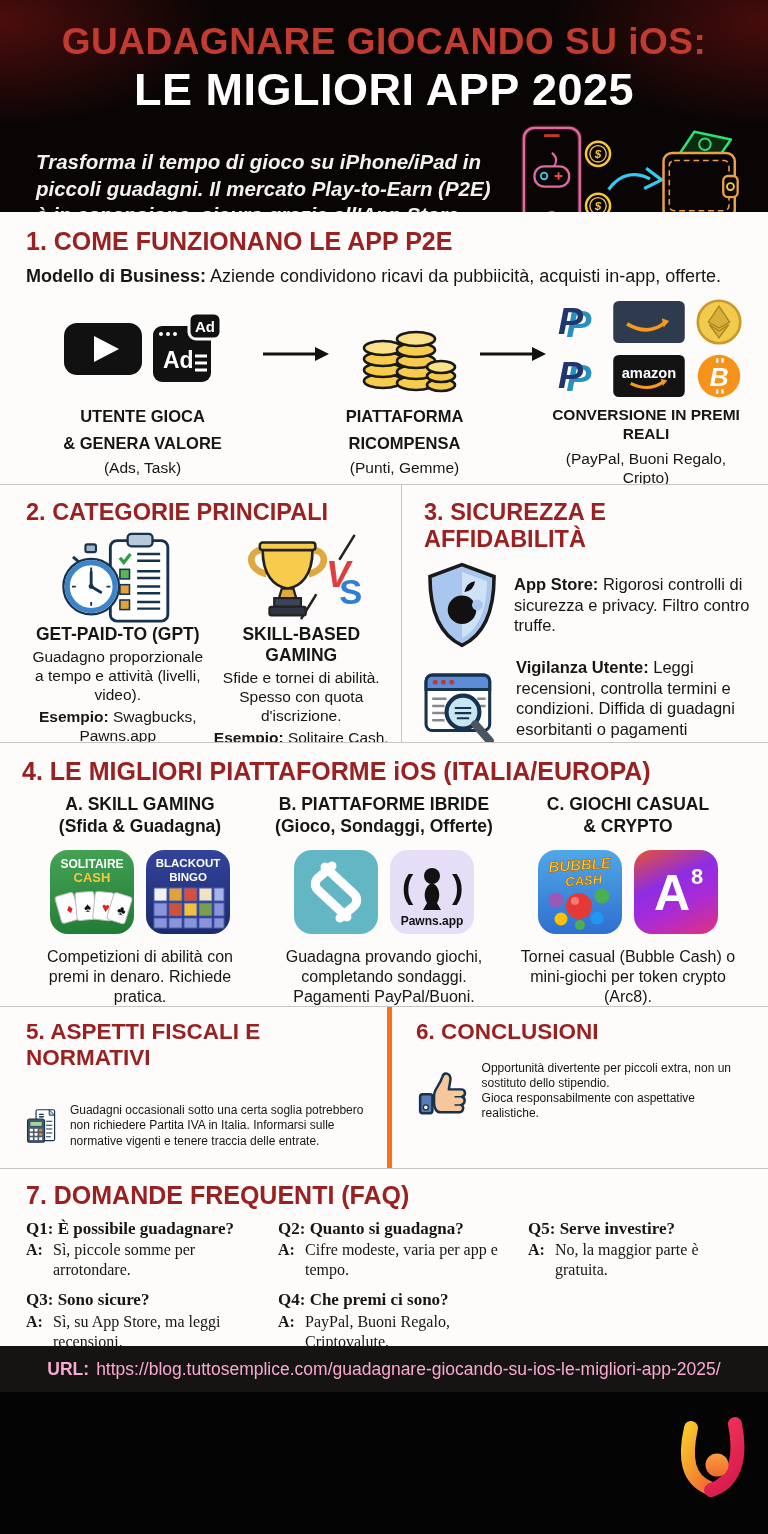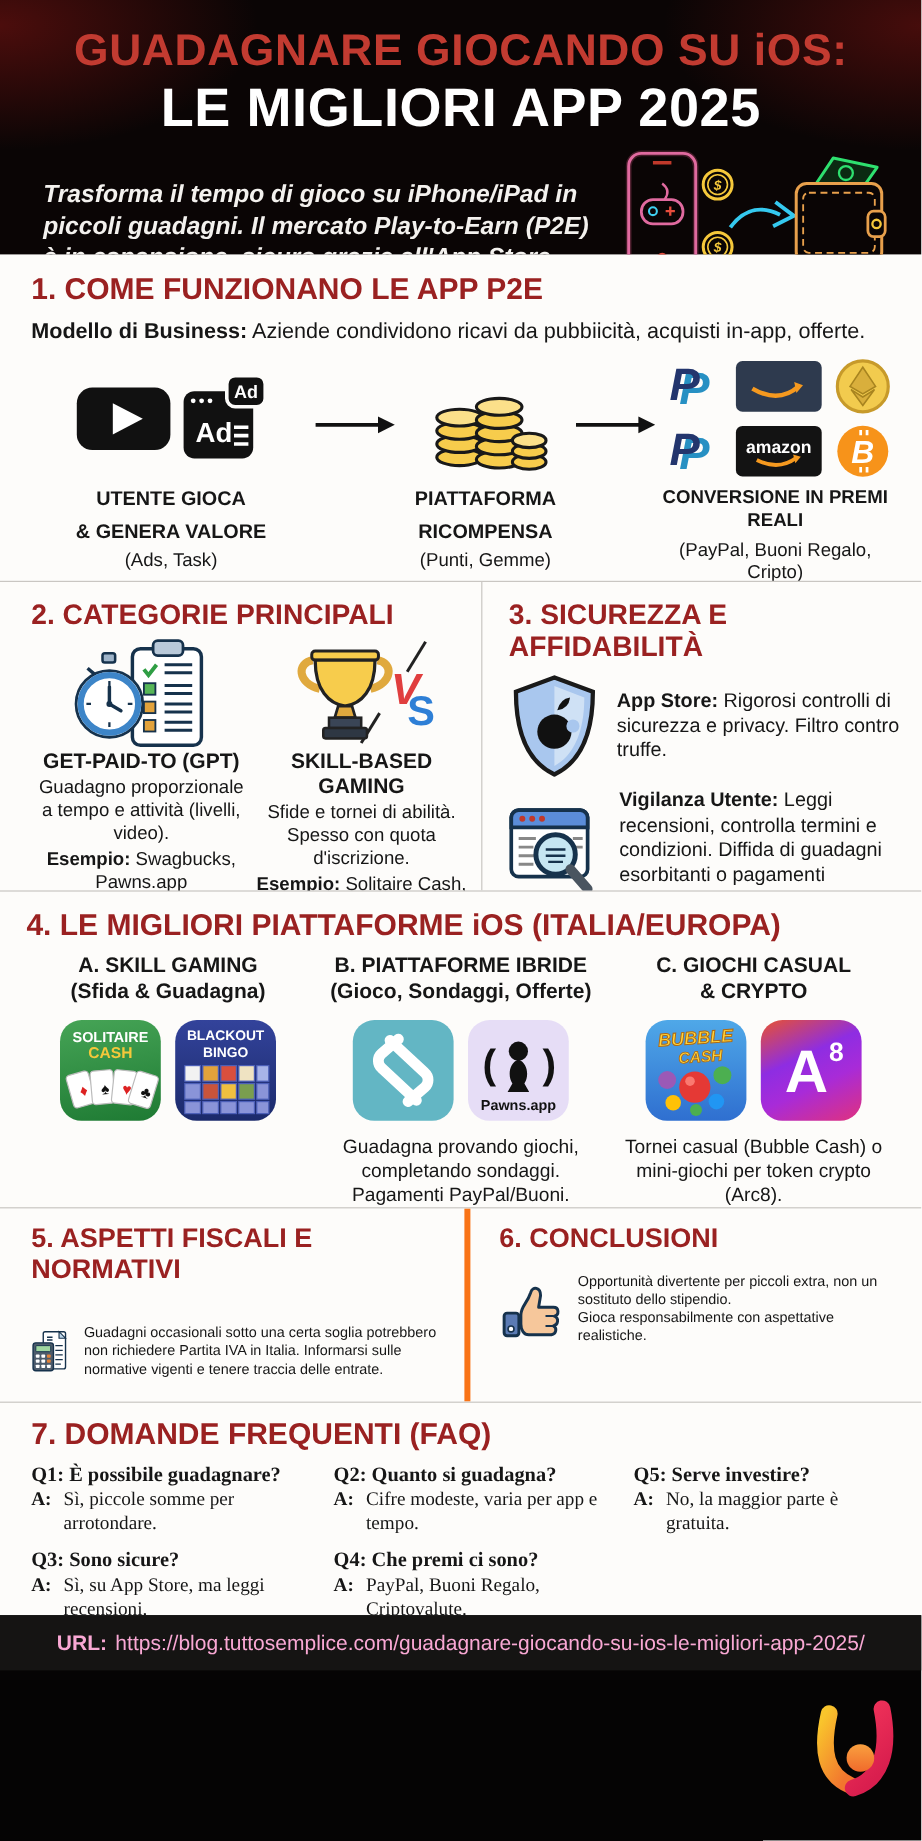--- a/index.html
+++ b/index.html
@@ -377,20 +377,21 @@
                   <rect x="68" y="53" width="10" height="13" fill="#8A94D8"></rect>
                 <rect x="8" y="68" width="13" height="10" fill="#8A94D8"></rect>
                   <rect x="23" y="68" width="13" height="10" fill="#8A94D8"></rect>
                   <rect x="38" y="68" width="13" height="10" fill="#8A94D8"></rect>
                   <rect x="53" y="68" width="13" height="10" fill="#8A94D8"></rect>
                   <rect x="68" y="68" width="10" height="10" fill="#8A94D8"></rect>
               </g>
             </svg>
           </div>
         </div>
+        <div class="s4-desc">Competizioni di abilità con premi in denaro. Richiede pratica.</div>
       </div>
 
       <div class="s4-col">
         <div class="s4-h">B. PIATTAFORME IBRIDE</div>
         <div class="s4-h">(Gioco, Sondaggi, Offerte)</div>
         <div class="s4-apps">
           <div class="appico" style="background:#63B6C4;">
             <svg width="84" height="84" viewBox="0 0 84 84">
               <path d="M31,17 L60,44 a8,8 0 0 1 0,12 L46,68" fill="none" stroke="#FFF" stroke-width="9" stroke-linecap="round"></path>
               <path d="M53,67 L24,40 a8,8 0 0 1 0,-12 L38,16" fill="none" stroke="#FFF" stroke-width="9" stroke-linecap="round"></path>

